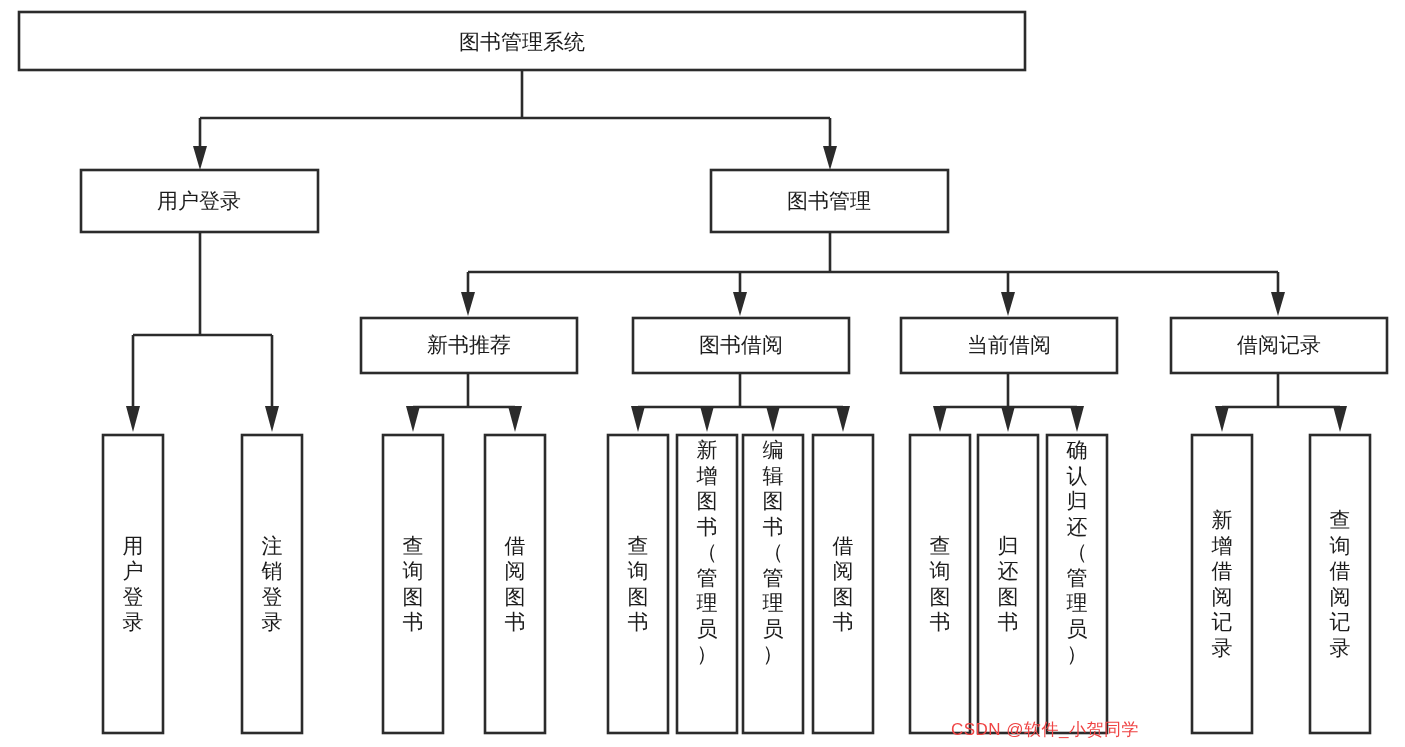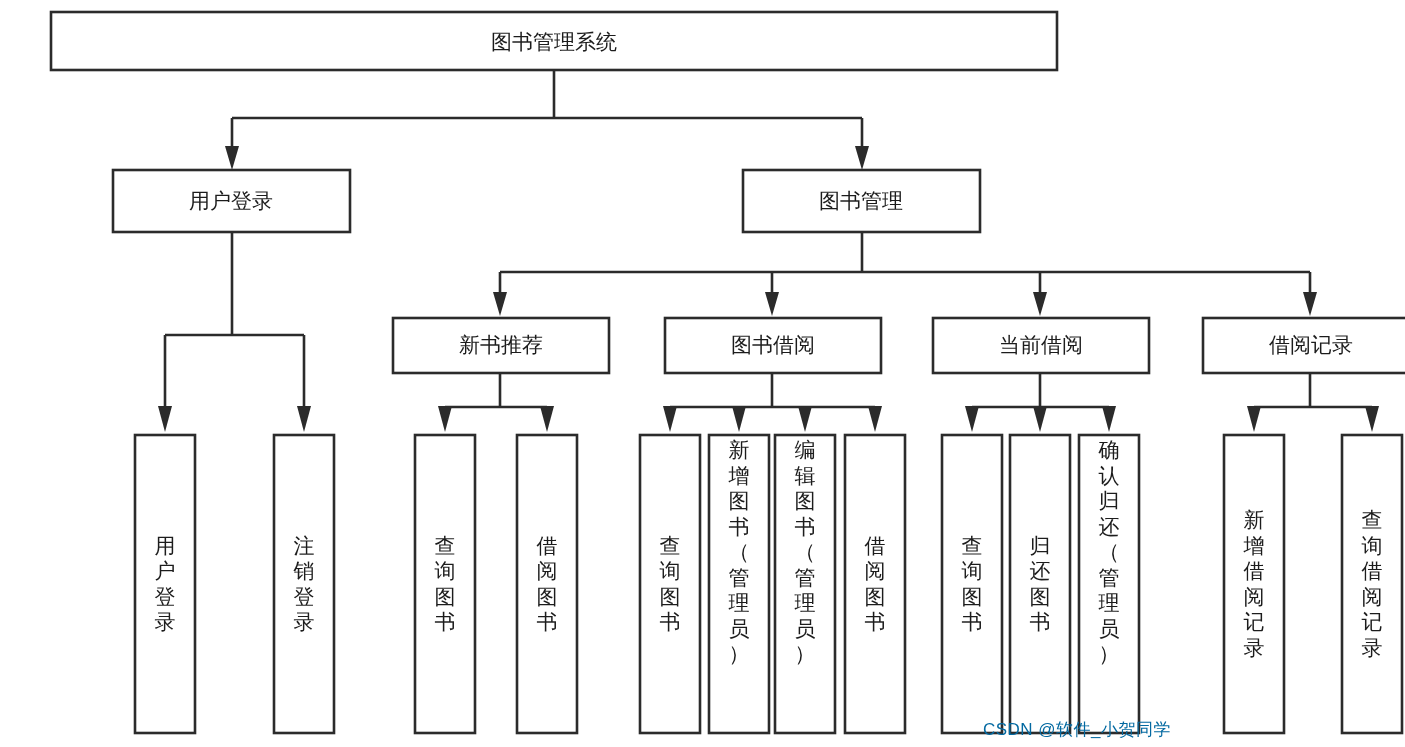--- a/index.html
+++ b/index.html
@@ -13,21 +13,20 @@
     font-family: "Liberation Sans", "DejaVu Sans", sans-serif;
     overflow: hidden;
     position: relative;
   }
   #diagram-root {
     position: absolute;
     left: 0;
     top: 0;
     width: 1147px;
     height: 747px;
-    padding-left: 32px;
   }
   svg#flow {
     display: block;
     width: 1405px;
     height: 747px;
   }
   .node-box {
     fill: #ffffff;
     stroke: #2b2b2b;
     stroke-width: 2.6;
@@ -54,21 +53,21 @@
     font-size: 21px;
     fill: #1c1c1c;
     text-anchor: middle;
   }
   .watermark {
     position: absolute;
     right: 8px;
     bottom: 6px;
     font-family: "Liberation Sans", "DejaVu Sans", sans-serif;
     font-size: 17px;
-    color: #0369a1;
+    color: #ef4444;
     letter-spacing: 0.5px;
     white-space: nowrap;
     user-select: none;
   }
 </style>
 </head>
 <body>
 
 <div id="diagram-root">
   <svg id="flow" viewBox="0 0 1405 747">

